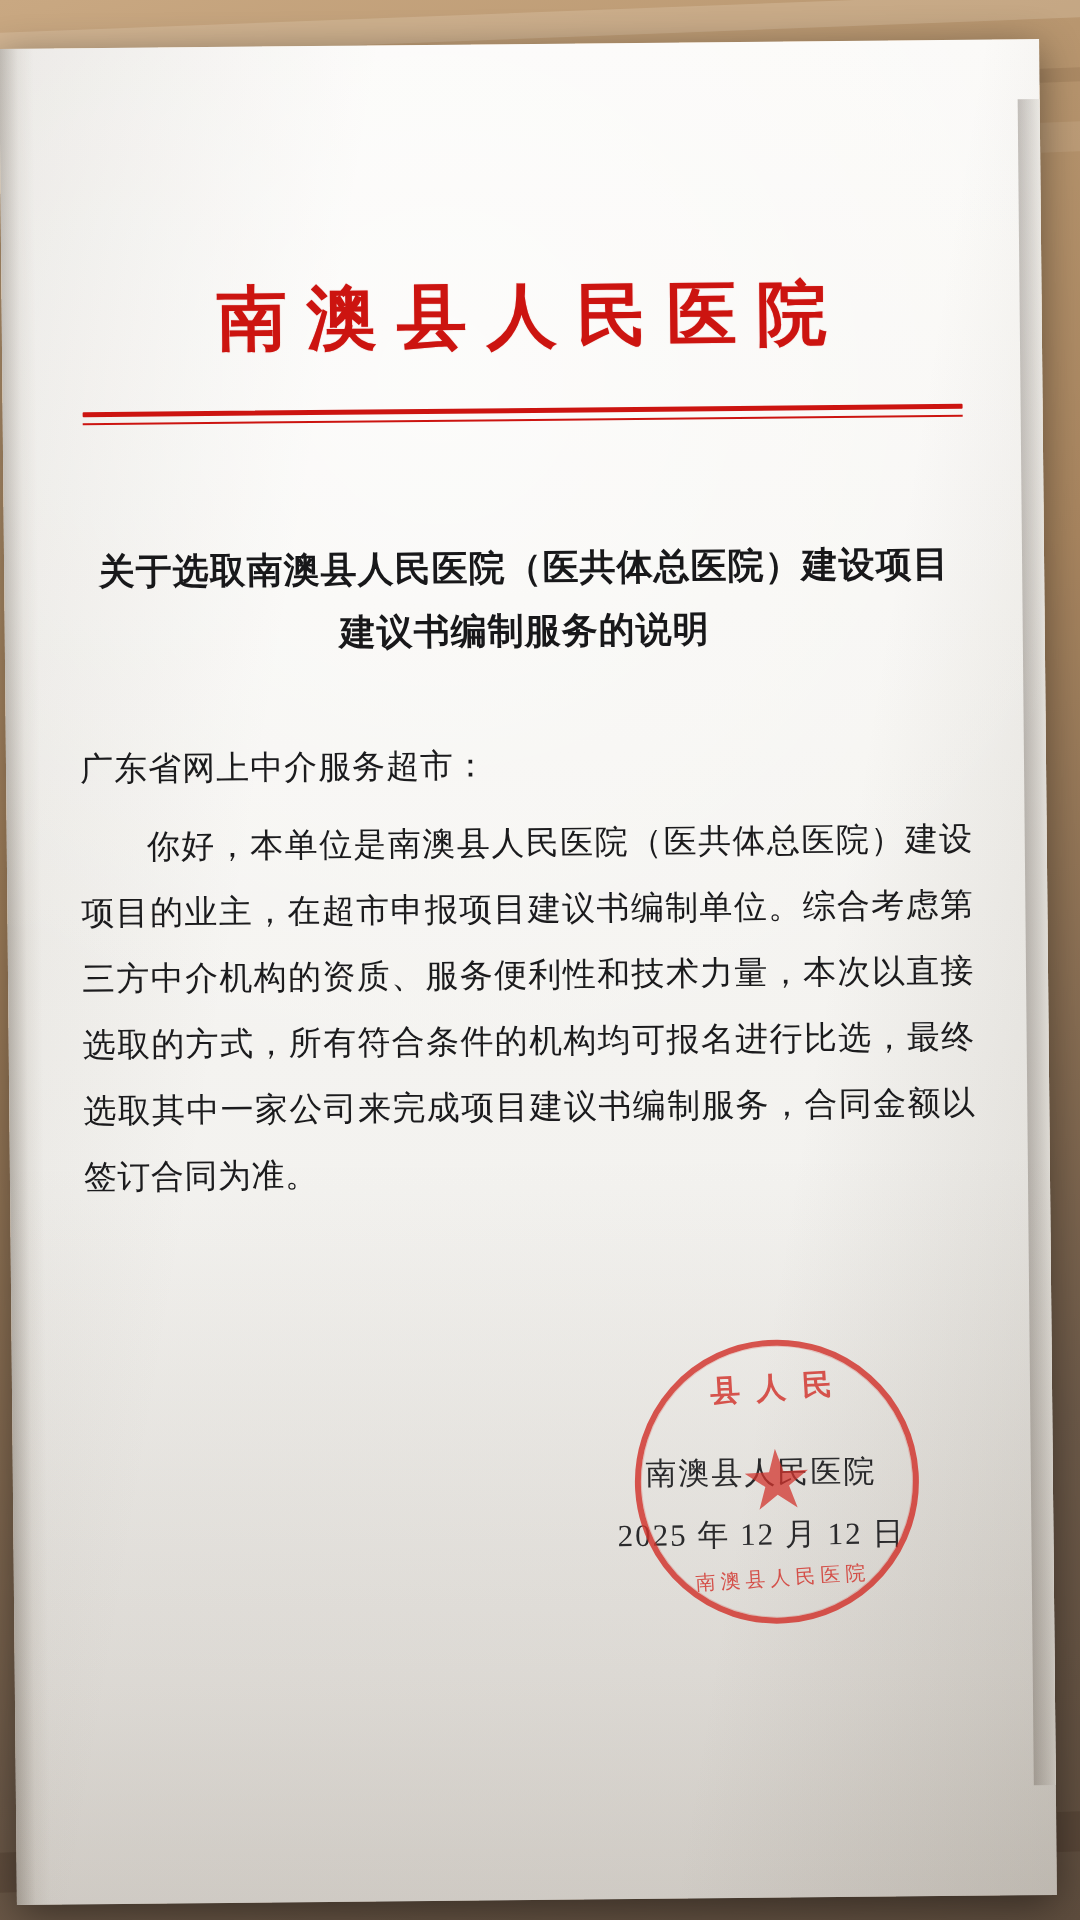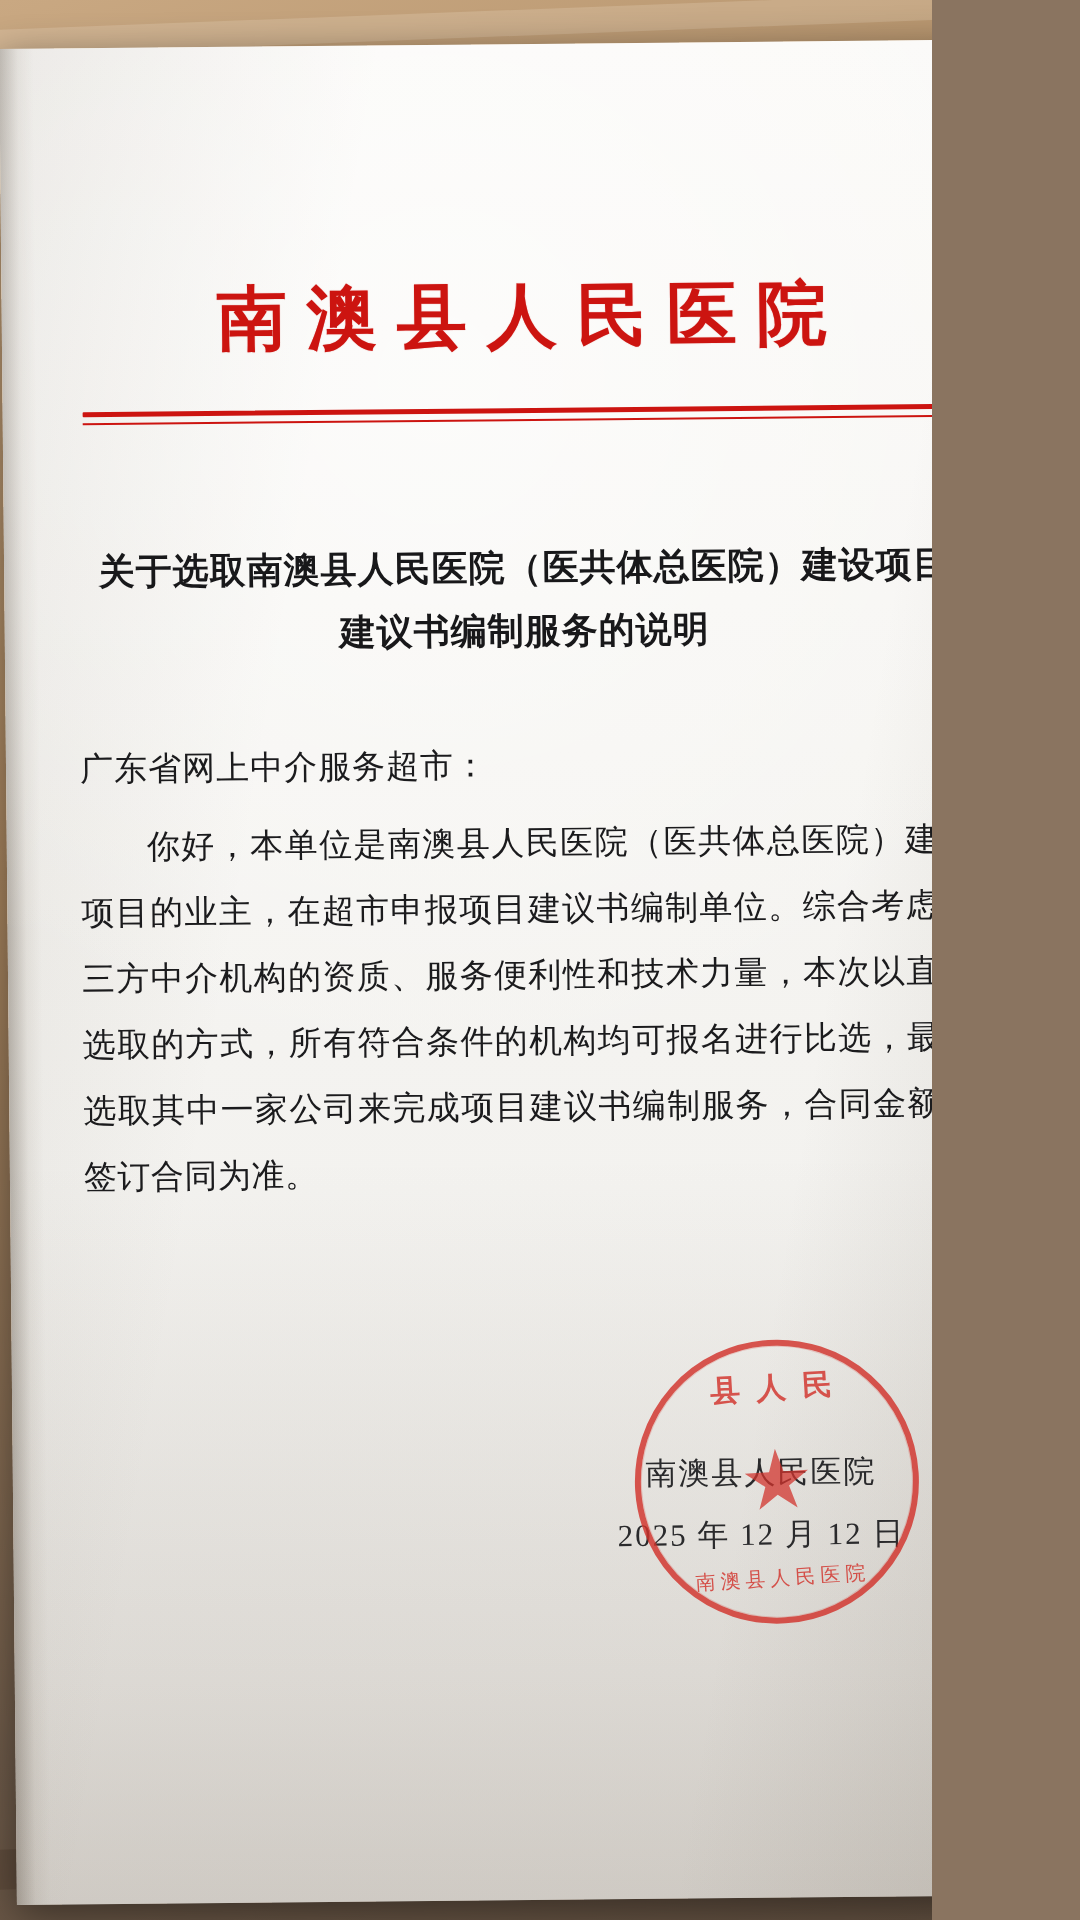--- a/index.html
+++ b/index.html
@@ -5,21 +5,21 @@
   html, body {
     margin: 0;
     padding: 0;
     background: #8a7460;
     font-family: "Liberation Serif", "DejaVu Serif", serif;
   }
 
   
   .photo {
     position: relative;
-    width: 932px;
+    width: 1080px;
     height: 1920px;
     overflow: hidden;
     background: linear-gradient(160deg, #c9a882 0%, #b8966f 18%, #a8855f 40%, #6d5a49 78%, #5e4d3e 100%);
   }
 
   
   .desk-band {
     position: absolute;
     left: -10%;
     width: 130%;

